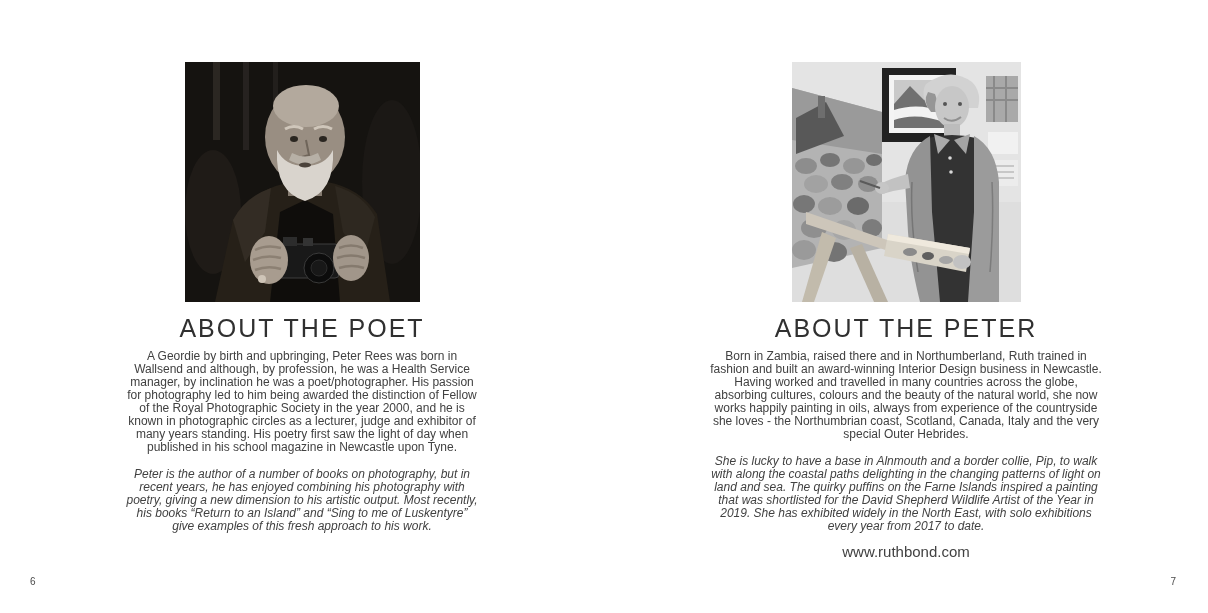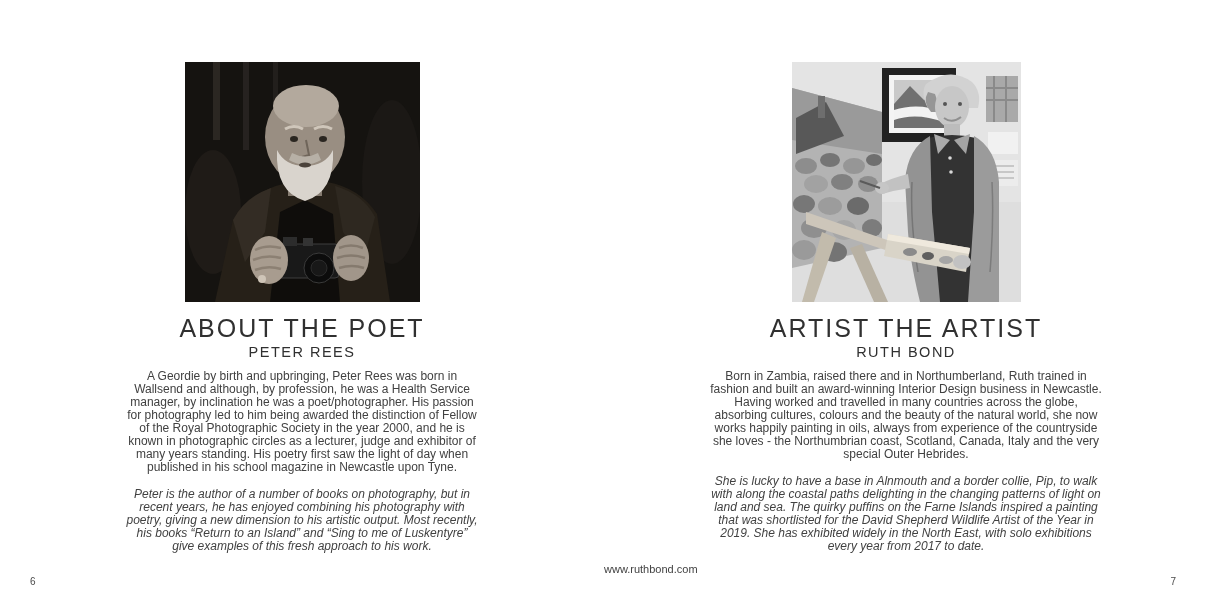--- a/index.html
+++ b/index.html
@@ -42,21 +42,22 @@
     text-align: center;
     font-size: 12px;
     line-height: 13px;
     color: #414141;
   }
   p.bio + p.bio { margin-top: 14px; font-style: italic; }
   .w-left  { width: 352px; }
   .w-right { width: 392px; }
   .website {
     margin: 10px auto 0 auto;
-    font-size: 11px;
+    text-align: center;
+    font-size: 15px;
     color: #414141;
   }
   .pagenum {
     position: absolute;
     bottom: 26px;
     font-size: 10px;
     color: #4a4a4a;
   }
   .pagenum.num-left  { left: 30px; }
   .pagenum.num-right { right: 32px; }
@@ -103,21 +104,20 @@
 
         <ellipse cx="84" cy="198" rx="19" ry="24" fill="#a89c8f"></ellipse>
         <path d="M70 188 Q82 182 96 186 M68 198 Q82 192 96 196 M70 208 Q83 203 96 207" stroke="#8c8073" stroke-width="2.5" fill="none"></path>
         <circle cx="77" cy="217" r="4" fill="#cfc5b8"></circle>
         <ellipse cx="166" cy="196" rx="18" ry="23" fill="#a1968a"></ellipse>
         <path d="M154 186 Q166 181 178 186 M152 196 Q166 191 180 196 M154 206 Q167 202 179 206" stroke="#857a6e" stroke-width="2.5" fill="none"></path>
       </svg>
     </figure>
 
     <h1 class="page-title">ABOUT THE POET</h1>
-    <h2 class="page-subtitle">PETER REES</h2>
 
     <p class="bio w-left">A Geordie by birth and upbringing, Peter Rees was born in Wallsend and although, by profession, he was a Health Service manager, by inclination he was a poet/photographer. His passion for photography led to him being awarded the distinction of Fellow of the Royal Photographic Society in the year 2000, and he is known in photographic circles as a lecturer, judge and exhibitor of many years standing. His poetry first saw the light of day when published in his school magazine in Newcastle upon Tyne.</p>
     <p class="bio w-left">Peter is the author of a number of books on photography, but in recent years, he has enjoyed combining his photography with poetry, giving a new dimension to his artistic output. Most recently, his books “Return to an Island” and “Sing to me of Luskentyre” give examples of this fresh approach to his work.</p>
 
     <div class="pagenum num-left">6</div>
   </section>
 
   <section class="page right">
 
     <figure class="photo photo-right" aria-label="Black and white photo of Ruth Bond smiling while painting at an easel in her studio">
@@ -186,22 +186,21 @@
 
         <polygon points="96,172 178,186 174,210 92,194" fill="#d9d4c8"></polygon>
         <polygon points="96,172 178,186 177,192 95,178" fill="#efe9dd"></polygon>
         <ellipse cx="118" cy="190" rx="7" ry="4" fill="#8a8a8a"></ellipse>
         <ellipse cx="136" cy="194" rx="6" ry="4" fill="#5f5f5f"></ellipse>
         <ellipse cx="154" cy="198" rx="7" ry="4" fill="#a5a5a5"></ellipse>
         <ellipse cx="170" cy="200" rx="9" ry="7" fill="#c2c2c2"></ellipse>
       </svg>
     </figure>
 
-    <h1 class="page-title">ARTIST THE ARTIST</h1>
-    <h2 class="page-subtitle">RUTH BOND</h2>
+    <h1 class="page-title">ABOUT THE PETER</h1>
 
     <p class="bio w-right">Born in Zambia, raised there and in Northumberland, Ruth trained in fashion and built an award-winning Interior Design business in Newcastle. Having worked and travelled in many countries across the globe, absorbing cultures, colours and the beauty of the natural world, she now works happily painting in oils, always from experience of the countryside she loves - the Northumbrian coast, Scotland, Canada, Italy and the very special Outer Hebrides.</p>
     <p class="bio w-right">She is lucky to have a base in Alnmouth and a border collie, Pip, to walk with along the coastal paths delighting in the changing patterns of light on land and sea. The quirky puffins on the Farne Islands inspired a painting that was shortlisted for the David Shepherd Wildlife Artist of the Year in 2019. She has exhibited widely in the North East, with solo exhibitions every year from 2017 to date.</p>
 
     <div class="website">www.ruthbond.com</div>
 
     <div class="pagenum num-right">7</div>
   </section>
 
 </div>

